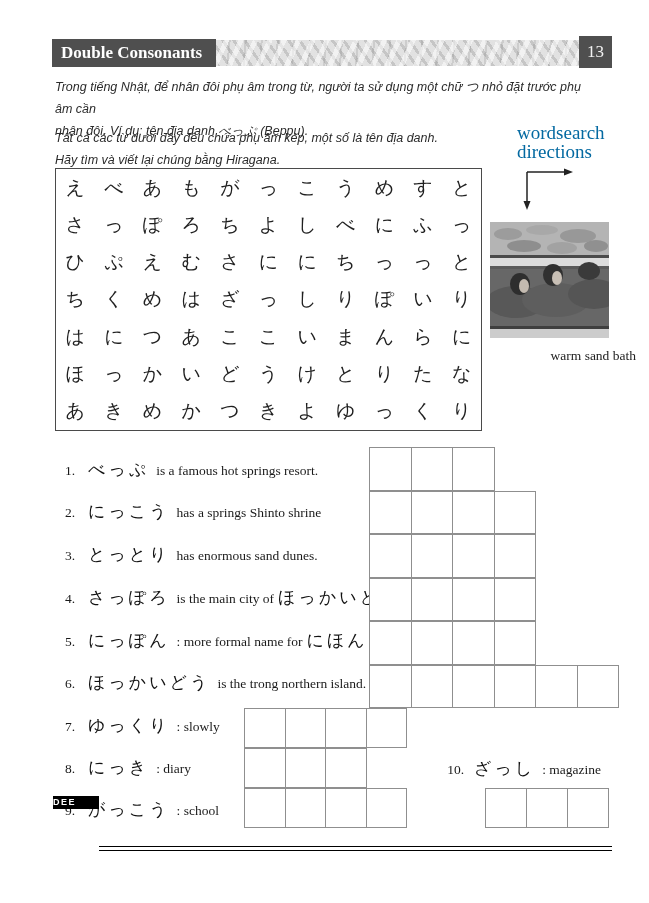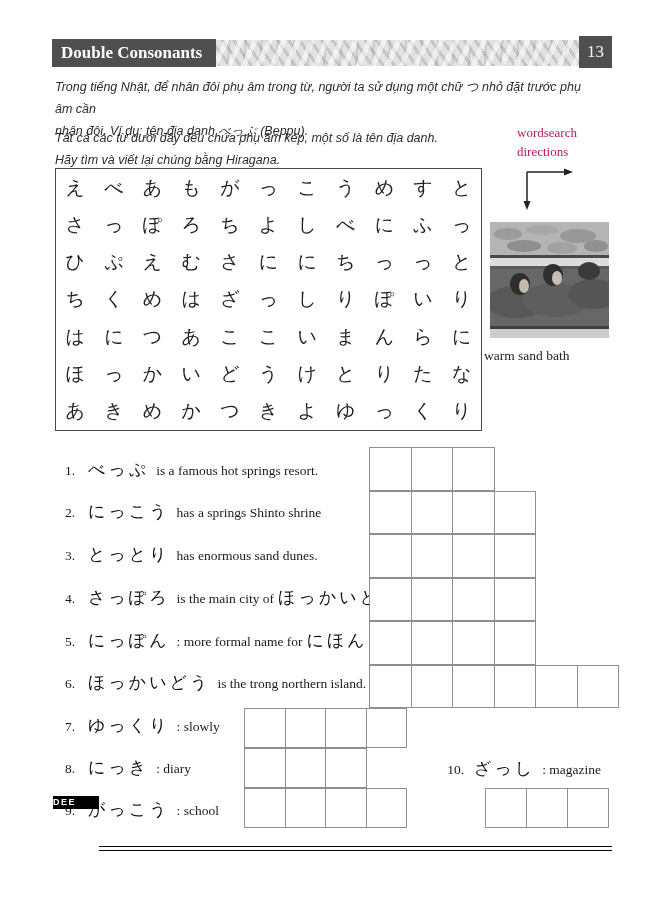--- a/index.html
+++ b/index.html
@@ -31,40 +31,40 @@
   .vn{
     position:absolute;left:55px;font-style:italic;color:#2b2b2b;
     font-family:"Liberation Sans", sans-serif;font-size:12.5px;line-height:22px;
   }
   #para1{top:76px;width:545px;}
   #para2{top:127px;width:430px;}
   .vn span{display:block;}
   
   .ws-directions{
     position:absolute;left:517px;top:123px;width:100px;
-    font-size:13px;line-height:19px;color:#be185d;
+    font-size:19px;line-height:19px;color:#0369a1;
     font-family:"Liberation Serif", serif;
   }
   .ws-directions span{display:block;}
   .arrow-wrap{position:absolute;left:520px;top:164px;width:60px;height:52px;}
   
   .ws-grid{
     position:absolute;left:55px;top:168px;width:427px;height:263px;
     border:1.5px solid #4a4a4a;box-sizing:border-box;
     display:grid;grid-template-columns:repeat(11,1fr);grid-auto-rows:1fr;
   }
   .ws-grid .ch{
     display:flex;align-items:center;justify-content:center;
     font-size:19px;color:#1f1f1f;
     font-family:"DejaVu Sans", sans-serif;
   }
   
   .photo{position:absolute;left:490px;top:222px;width:119px;height:116px;}
   .photo-caption{
-    position:absolute;left:484px;top:346px;width:132px;text-align:left;
+    position:absolute;left:504px;top:346px;width:132px;text-align:right;
     font-size:13.5px;line-height:19px;color:#222;
     font-family:"Liberation Serif", serif;
   }
   .photo-caption span{display:block;}
   
   .item{
     position:absolute;left:55px;display:flex;align-items:baseline;
     white-space:nowrap;
   }
   .item .num{

